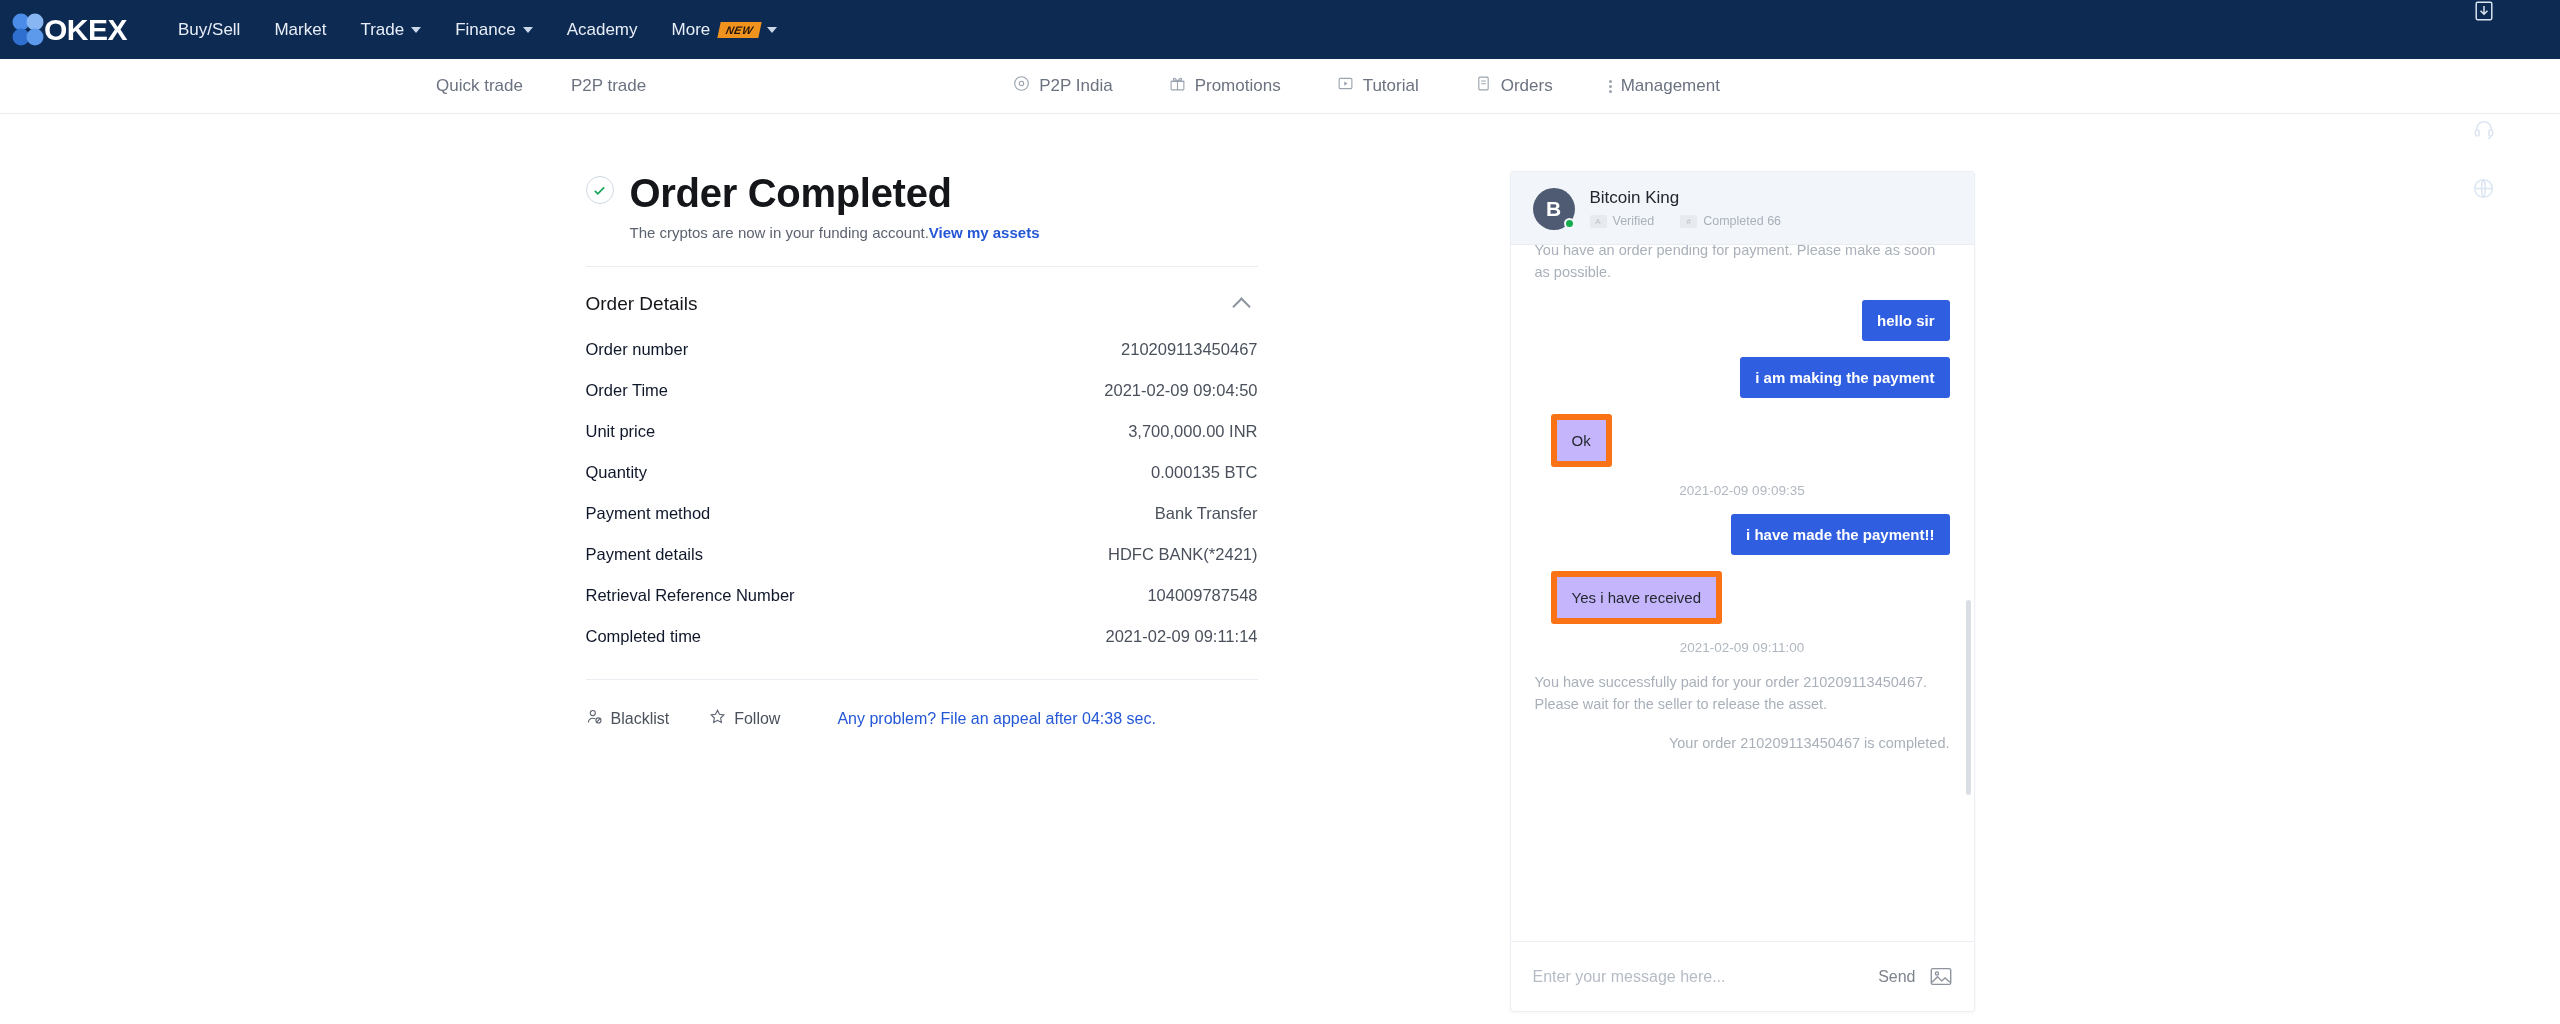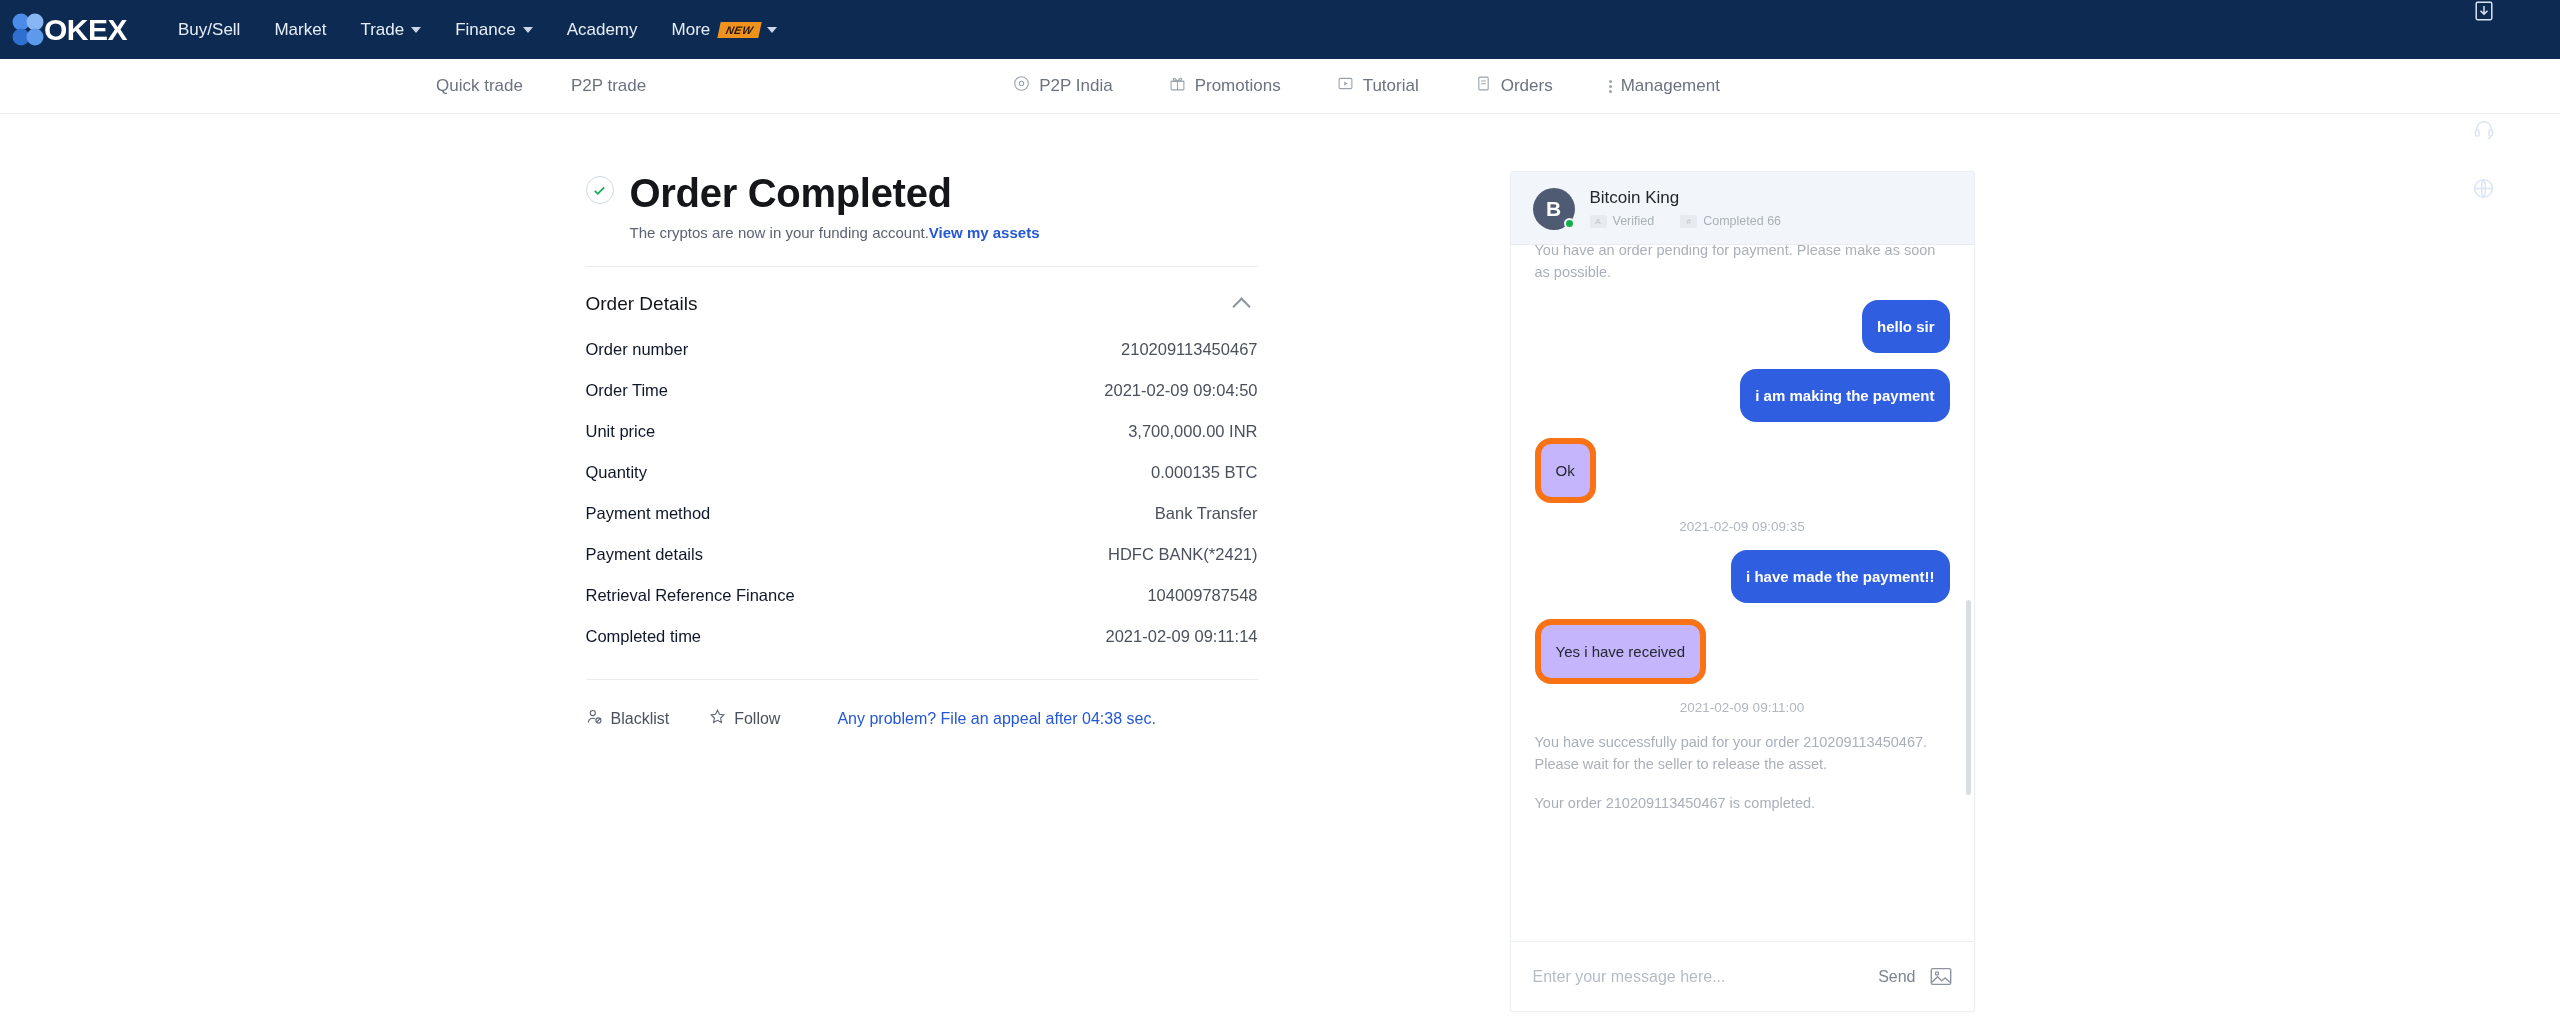--- a/index.html
+++ b/index.html
@@ -154,29 +154,29 @@
     display: flex; align-items: center; justify-content: center;
     font-size: 8px; color: #b9c0ca;
   }
 
   .chat-body {
     flex: 1; padding: 12px 24px 10px 24px; position: relative; overflow: hidden;
   }
   .msg-row { display: flex; margin-bottom: 16px; }
   .msg-row.right { justify-content: flex-end; }
   .bubble {
-    max-width: 300px; padding: 16px 15px; font-size: 15px;
-    line-height: 1.4; border-radius: 16px;
+    max-width: 300px; padding: 10px 15px; font-size: 15px;
+    line-height: 1.4; border-radius: 3px; margin-left: 16px;
   }
   .bubble.them { background: #c4b5fd; border: 6px solid #f97316; color: #24282f; }
   .bubble.me { background: #2f5ee0; color: #ffffff; font-weight: bold; }
   .sys-note {
     color: #a9b0ba; font-size: 14.5px; line-height: 1.55; margin-bottom: 16px;
   }
-  .sys-note.center { text-align: left; }
+  .sys-note.center { text-align: right; }
   .ts { text-align: center; color: #b0b7c0; font-size: 13.5px; margin: 2px 0 16px 0; }
   .clip-top { margin-top: -18px; }
   .scroll-thumb {
     position: absolute; right: 3px; top: 355px; width: 5px; height: 195px;
     background: #d9dee4; border-radius: 3px; cursor: pointer;
   }
 
   .chat-input {
     flex: none; border-top: 1px solid #eceff3; height: 70px;
     display: flex; align-items: center; padding: 0 22px 0 22px; gap: 14px;
@@ -382,21 +382,21 @@
       </div>
       <div class="drow">
         <span class="dlabel">Payment method</span>
         <span class="dval">Bank Transfer</span>
       </div>
       <div class="drow">
         <span class="dlabel">Payment details</span>
         <span class="dval">HDFC BANK(*2421)</span>
       </div>
       <div class="drow">
-        <span class="dlabel">Retrieval Reference Finance</span>
+        <span class="dlabel">Retrieval Reference Number</span>
         <span class="dval">104009787548</span>
       </div>
       <div class="drow">
         <span class="dlabel">Completed time</span>
         <span class="dval">2021-02-09 09:11:14</span>
       </div>
     </div>
 
     <div class="details-hr"></div>
 

